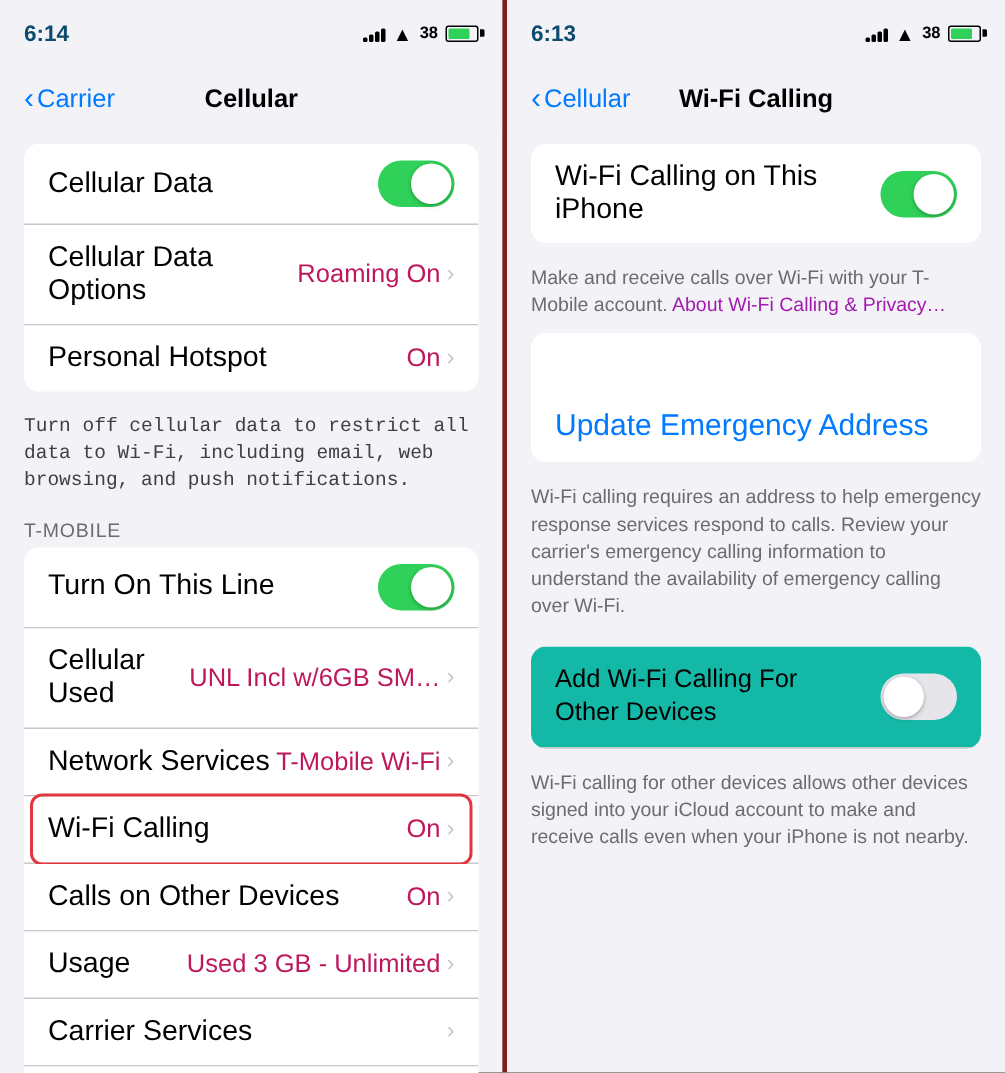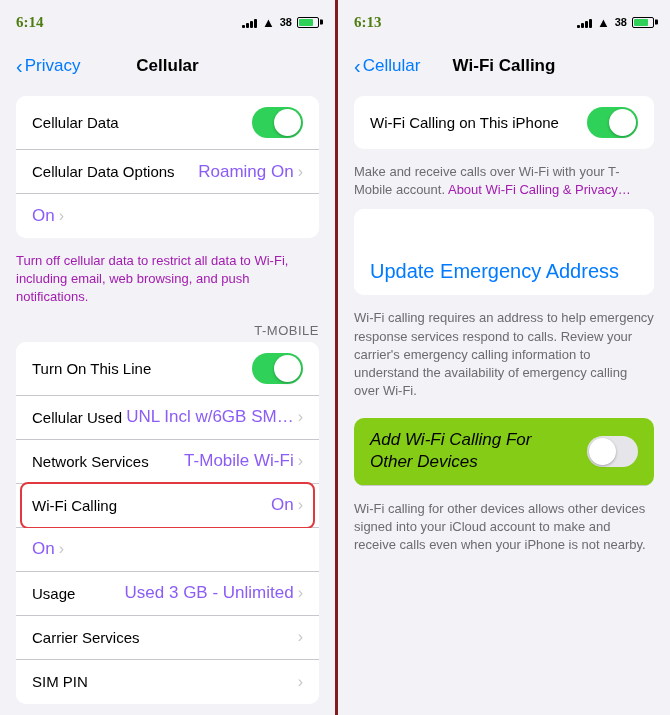--- a/index.html
+++ b/index.html
@@ -29,22 +29,21 @@
       background: #f2f2f7;
       display: flex;
       align-items: center;
       justify-content: space-between;
       padding: 0 16px;
       flex-shrink: 0;
     }
     .status-time {
       font-size: 15px;
       font-weight: 600;
-      color: #4d7c0f;
-      font-family: Liberation Serif, serif;
+      color: #0c4a6e;
     }
     .status-icons {
       display: flex;
       align-items: center;
       gap: 5px;
     }
     .status-icons span {
       font-size: 12px;
       color: #000;
     }
@@ -113,48 +112,47 @@
       overflow-y: auto;
       overflow-x: hidden;
     }
     .content::-webkit-scrollbar { display: none; }
     .section-label {
       font-size: 13px;
       color: #6c6c70;
       text-transform: uppercase;
       letter-spacing: 0.5px;
       padding: 8px 16px 4px 16px;
-      text-align: right;
     }
     .card {
       background: #fff;
       border-radius: 10px;
       margin: 0 16px 8px 16px;
       overflow: hidden;
     }
     .row {
       display: flex;
       align-items: center;
       padding: 11px 16px;
       min-height: 44px;
       border-bottom: 0.5px solid #c8c8cc;
       background: #fff;
       position: relative;
     }
     .row:last-child {
       border-bottom: none;
     }
     .row-label {
-      font-size: 15px;
+      font-size: 19px;
       color: #000;
       flex: 1;
     }
     .row-value {
       font-size: 17px;
-      color: #8b5cf6;
+      color: #be185d;
       margin-right: 4px;
     }
     .row-chevron {
       color: #c8c8cc;
       font-size: 16px;
     }
     
     .toggle {
       width: 51px;
       height: 31px;
@@ -181,45 +179,45 @@
     .toggle-on .toggle-knob {
       left: 22px;
     }
     .toggle-off .toggle-knob {
       left: 2px;
     }
 
     
     .info-text {
       font-size: 13px;
-      color: #a21caf;
+      color: #404040;
       padding: 6px 16px 8px 16px;
       line-height: 1.4;
+      font-family: Liberation Mono, monospace;
     }
 
     
     .wifi-calling-desc {
       font-size: 13px;
       color: #6c6c70;
       padding: 6px 16px 10px 16px;
       line-height: 1.4;
     }
     .update-emergency-desc {
       font-size: 13px;
       color: #6c6c70;
       padding: 6px 16px 10px 16px;
       line-height: 1.4;
     }
     .add-wifi-row {
       display: flex;
       align-items: center;
       padding: 11px 16px;
-      background: #84cc16;
+      background: #14b8a6;
       border-bottom: 0.5px solid #c8c8cc;
-      font-style: italic;
     }
     .add-wifi-label {
       font-size: 17px;
       color: #000;
       flex: 1;
       line-height: 1.3;
     }
     .add-wifi-desc {
       font-size: 13px;
       color: #6c6c70;
@@ -264,21 +262,21 @@
       <span style="font-size:11px;font-weight:600;">38</span>
       <div class="battery-icon">
         <div class="battery-fill"></div>
       </div>
     </div>
   </div>
 
   <div class="nav-bar">
     <div class="nav-back">
       <span class="nav-back-arrow">‹</span>
-      <span style="color:#007aff;font-size:17px;">Privacy</span>
+      <span style="color:#007aff;font-size:17px;">Carrier</span>
     </div>
     <span class="nav-title">Cellular</span>
   </div>
 
   <div class="content">
     <div class="section-gap"></div>
 
     <div class="card">
 
       <div class="row">
@@ -288,20 +286,21 @@
         </div>
       </div>
 
       <div class="row">
         <span class="row-label">Cellular Data Options</span>
         <span class="row-value">Roaming On</span>
         <span class="row-chevron">›</span>
       </div>
 
       <div class="row">
+        <span class="row-label">Personal Hotspot</span>
         <span class="row-value">On</span>
         <span class="row-chevron">›</span>
       </div>
     </div>
 
     <div class="info-text">Turn off cellular data to restrict all data to Wi-Fi, including email, web browsing, and push notifications.</div>
 
     <div class="section-label">T-MOBILE</div>
 
     <div class="card">
@@ -333,20 +332,21 @@
         <div style="
           position:absolute;
           top:-2px; left:4px; right:4px; bottom:-2px;
           border: 2.5px solid #e0383e;
           border-radius: 8px;
           pointer-events:none;
         "></div>
       </div>
 
       <div class="row">
+        <span class="row-label">Calls on Other Devices</span>
         <span class="row-value">On</span>
         <span class="row-chevron">›</span>
       </div>
 
       <div class="row">
         <span class="row-label">Usage</span>
         <span class="row-value">Used 3 GB - Unlimited</span>
         <span class="row-chevron">›</span>
       </div>
 

